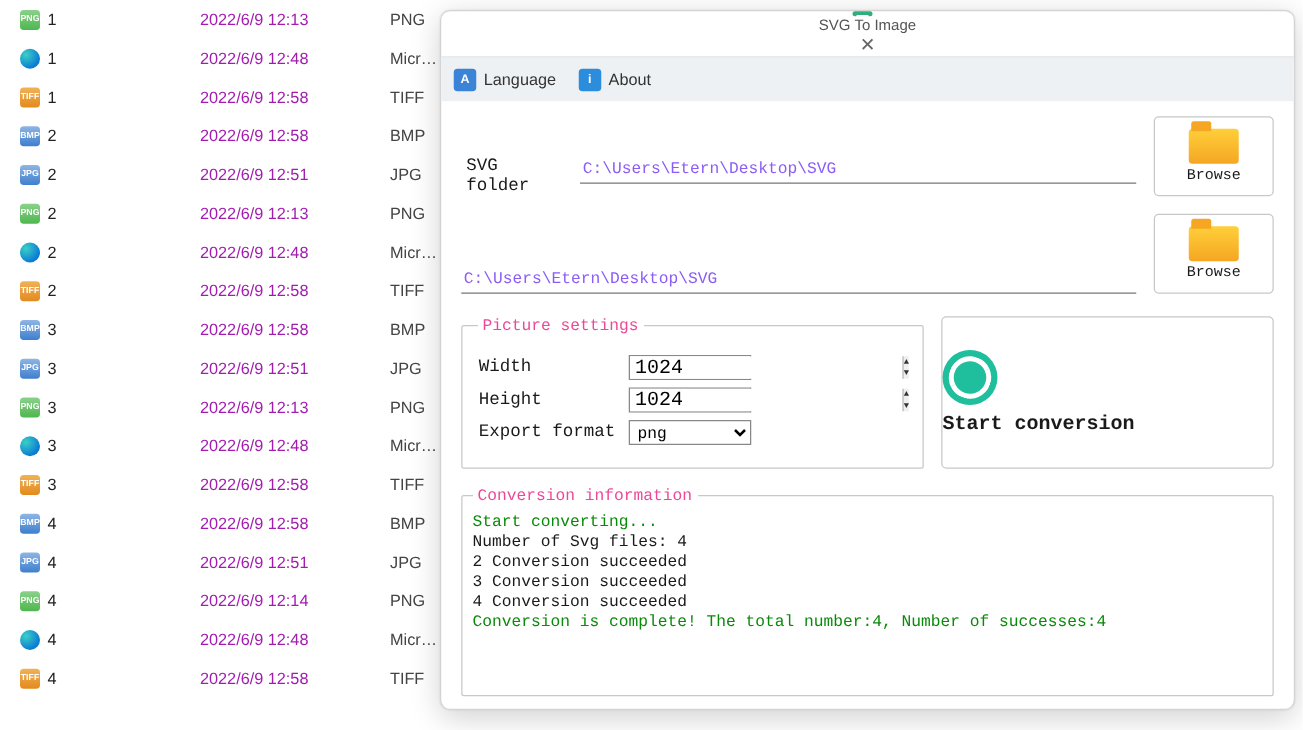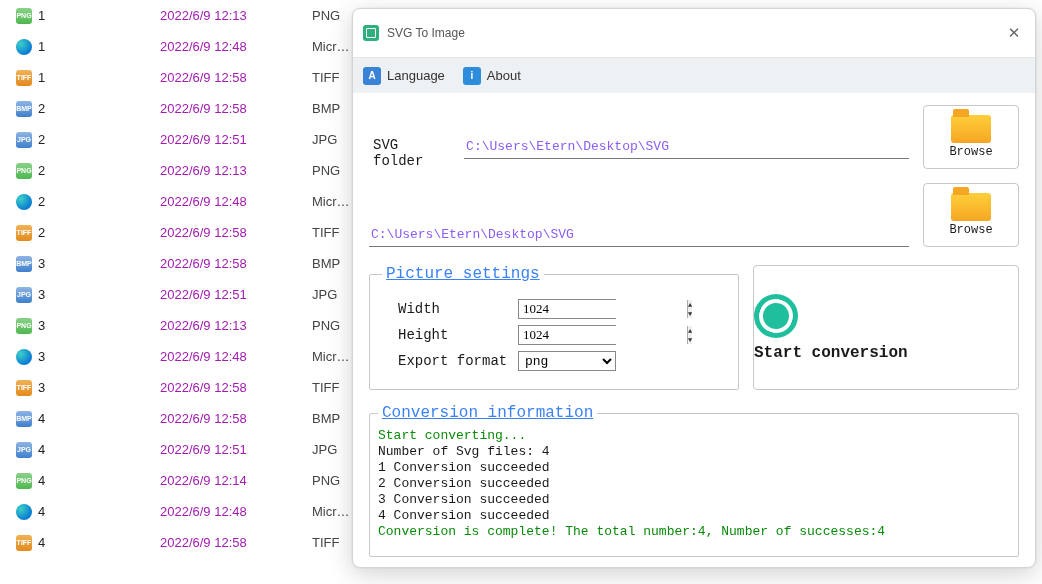--- a/index.html
+++ b/index.html
@@ -13,21 +13,21 @@
   .col-type { flex: 1; color: #444; }
   .ficon { width: 16px; height: 16px; border-radius: 3px; display: flex; align-items: center; justify-content: center; font-size: 7px; font-weight: bold; color: #fff; font-family: Arial, sans-serif; }
   .ic-png  { background: linear-gradient(#8ad18a,#4fb74f); }
   .ic-edge { background: radial-gradient(circle at 30% 30%, #3bd0c6, #0a7cd4 70%); border-radius: 50%; }
   .ic-tiff { background: linear-gradient(#f0b257,#e38a1e); }
   .ic-bmp  { background: linear-gradient(#8fb5e3,#3e7fce); }
   .ic-jpg  { background: linear-gradient(#8fb5e3,#3e7fce); }
 
   
   .dialog { position: absolute; left: 352px; top: 8px; width: 684px; height: 560px; background: #fff; border: 1px solid #d4d4d4; border-radius: 8px; box-shadow: 0 6px 24px rgba(0,0,0,0.18), 0 0 0 1px rgba(0,0,0,0.03); display: flex; flex-direction: column; }
-  .titlebar { height: 48px; display: flex; align-items: center; padding: 0 10px; }
+  .titlebar { height: 36px; display: flex; align-items: center; padding: 0 10px; flex-direction: column; }
   .titlebar .appicon { width: 16px; height: 16px; background: #2faf7e; border-radius: 3px; margin-right: 8px; position: relative; }
   .titlebar .appicon::after { content: ""; position: absolute; inset: 3px; border: 1px solid #fff; border-radius: 1px; }
   .titlebar .title { flex: 1; color: #555; font-size: 12px; }
   .titlebar .close { width: 22px; height: 22px; display: flex; align-items: center; justify-content: center; color: #666; font-size: 15px; cursor: pointer; }
 
   .menubar { height: 36px; background: #eef1f3; display: flex; align-items: center; gap: 18px; padding: 0 10px; border-top: 1px solid #e4e7ea; }
   .menu-item { display: flex; align-items: center; gap: 6px; color: #333; cursor: pointer; }
   .micon { width: 18px; height: 18px; border-radius: 3px; display: flex; align-items: center; justify-content: center; font-size: 10px; font-weight: bold; color: #fff; }
   .mi-lang  { background: #3a83d6; }
   .mi-about { background: #2b8ddc; }
@@ -38,25 +38,25 @@
   .folder-col { flex: 1; display: flex; flex-direction: row; gap: 22px; }
   .folder-label { font-size: 14px; padding-left: 4px; }
   .path-input { width: 100%; height: 22px; border: none; border-bottom: 1px solid #777; font-family: inherit; font-size: 13px; padding: 0 2px 2px 2px; outline: none; color: #8b5cf6; }
   .browse-btn { width: 96px; height: 64px; border: 1px solid #c8c8c8; border-radius: 4px; background: #fff; display: flex; flex-direction: column; align-items: center; justify-content: center; gap: 2px; cursor: pointer; }
   .browse-btn .foldericon { width: 40px; height: 28px; background: linear-gradient(#ffcf3a,#f5a623); border-radius: 3px; position: relative; }
   .browse-btn .foldericon::before { content: ""; position: absolute; top: -6px; left: 2px; width: 16px; height: 8px; background: #f5a623; border-radius: 2px 2px 0 0; }
   .browse-btn span { font-size: 12px; font-family: inherit; }
 
   .lower { display: flex; gap: 14px; margin-top: 4px; }
   fieldset.settings { flex: 0 0 370px; border: 1px solid #c8c8c8; border-radius: 2px; padding: 10px 12px 12px 12px; font-family: inherit; }
-  fieldset legend { padding: 0 4px; font-size: 16px; color: #3b82f6; text-decoration: underline; }
-  .setting-line { display: flex; align-items: center; margin: 6px 16px; }
+  fieldset legend { padding: 0 4px; font-size: 13px; color: #ec4899; }
+  .setting-line { display: flex; align-items: center; margin: 6px 1px; }
   .setting-line label { width: 120px; }
   .numspin { width: 98px; height: 20px; display: flex; border: 1px solid #888; background: #fff; }
-  .numspin input { flex: 1; border: none; outline: none; padding: 0 4px; font-family: Liberation Serif, serif; font-size: 13px; }
+  .numspin input { flex: 1; border: none; outline: none; padding: 0 4px; font-family: Liberation Mono, monospace; font-size: 16px; }
   .numspin .spins { width: 14px; display: flex; flex-direction: column; border-left: 1px solid #aaa; }
   .numspin .spins div { flex: 1; display: flex; align-items: center; justify-content: center; font-size: 7px; color: #333; background: #efefef; cursor: pointer; }
   .fmt-select { width: 98px; height: 20px; border: 1px solid #888; font-family: inherit; font-size: 13px; padding-left: 2px; background: #fff; }
 
   .start-btn { flex: 1; border: 1px solid #c8c8c8; border-radius: 4px; background: #fff; display: flex; flex-direction: column; align-items: flex-start; justify-content: center; gap: 6px; cursor: pointer; }
   .start-btn span { font-family: inherit; font-size: 16px; font-weight: bold; }
   .ref-icon { width: 44px; height: 44px; border-radius: 50%; background: #1fbf9d; position: relative; }
   .ref-icon::before, .ref-icon::after { content: ""; position: absolute; width: 26px; height: 26px; border: 4px solid #fff; border-radius: 50%; top: 5px; left: 5px; }
   .ref-icon::before { border-right-color: transparent; border-bottom-color: transparent; transform: rotate(20deg); }
   .ref-icon::after  { border-left-color: transparent; border-top-color: transparent; transform: rotate(20deg); }
@@ -288,17 +288,17 @@
       </fieldset>
 
       <div class="start-btn">
         <div class="ref-icon"></div>
         <span>Start conversion</span>
       </div>
     </div>
 
     <fieldset class="info">
       <legend>Conversion information</legend>
-      <div class="log" id="log"><div class="green">Start converting...</div><div>Number of Svg files: 4</div><div>1 Conversion succeeded</div><div>2 Conversion succeeded</div><div>3 Conversion succeeded</div><div>4 Conversion succeeded</div><div class="green">Conversion is complete! The total number:4, Number of successes:4</div></div>
+      <div class="log" id="log"><div class="green">Start converting...</div><div>Number of Svg files: 4</div><div>2 Conversion succeeded</div><div>3 Conversion succeeded</div><div>4 Conversion succeeded</div><div class="green">Conversion is complete! The total number:4, Number of successes:4</div></div>
     </fieldset>
 
   </div>
 </div>
 
 </body></html>

